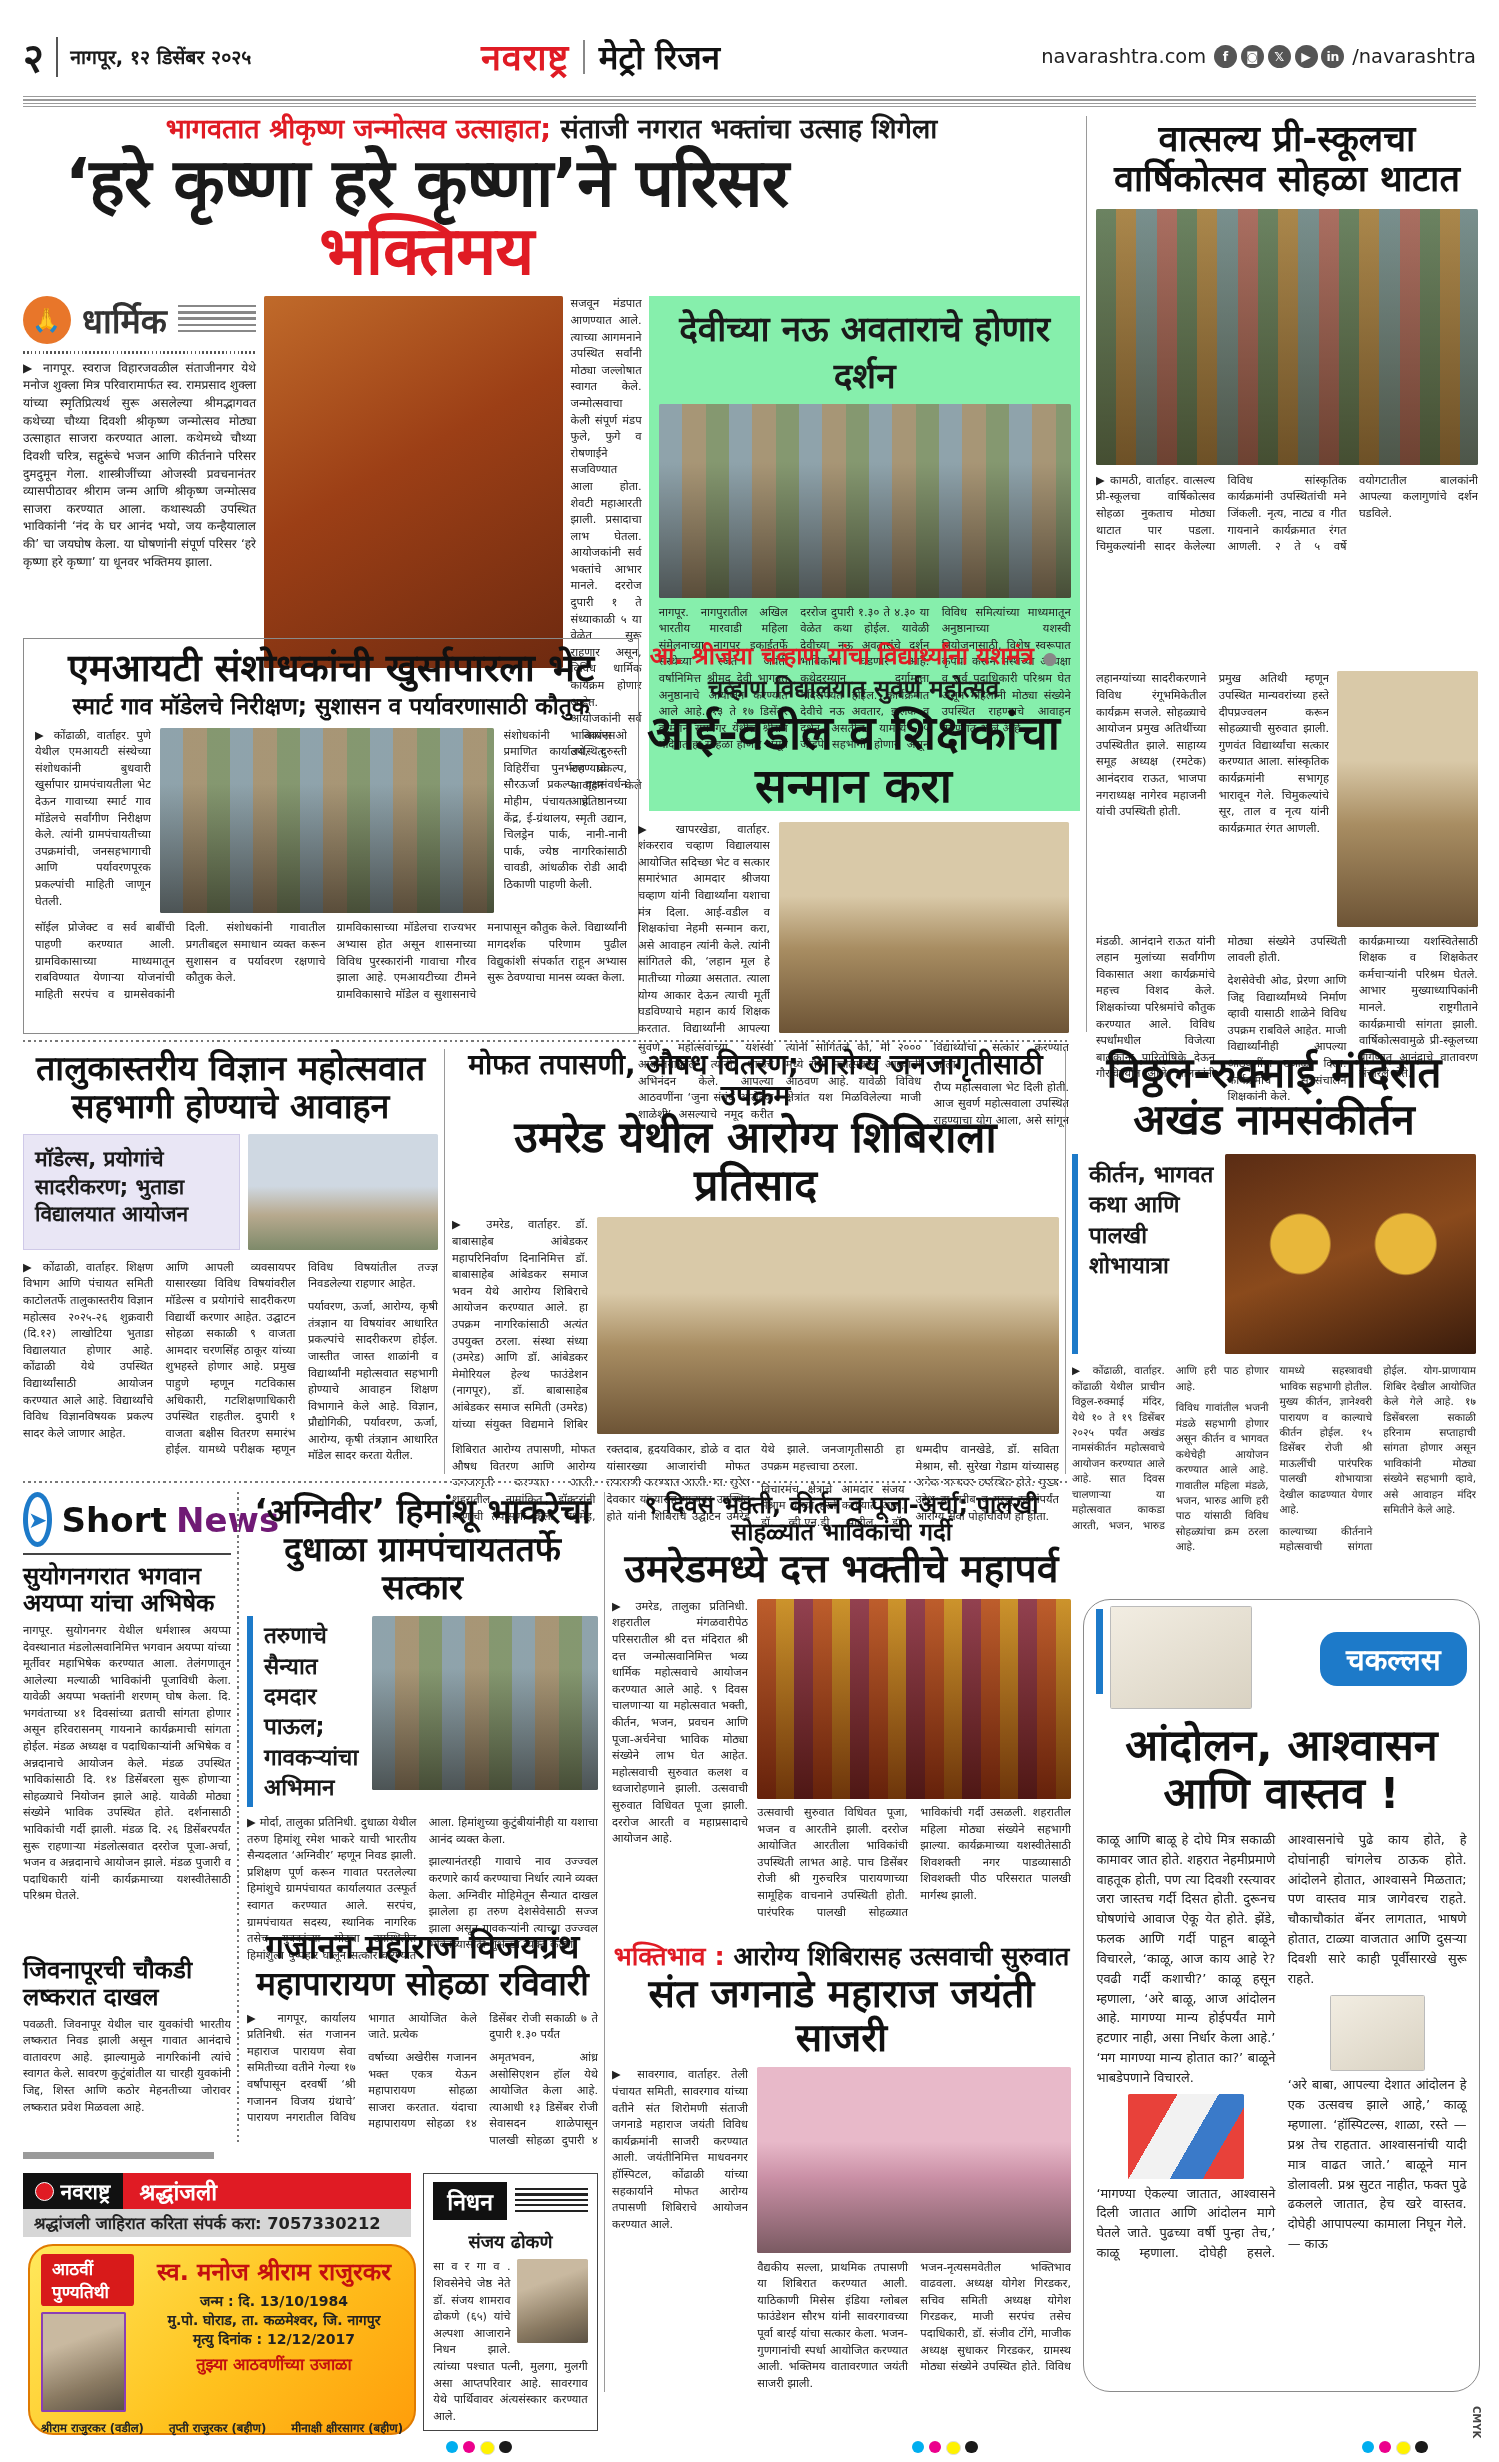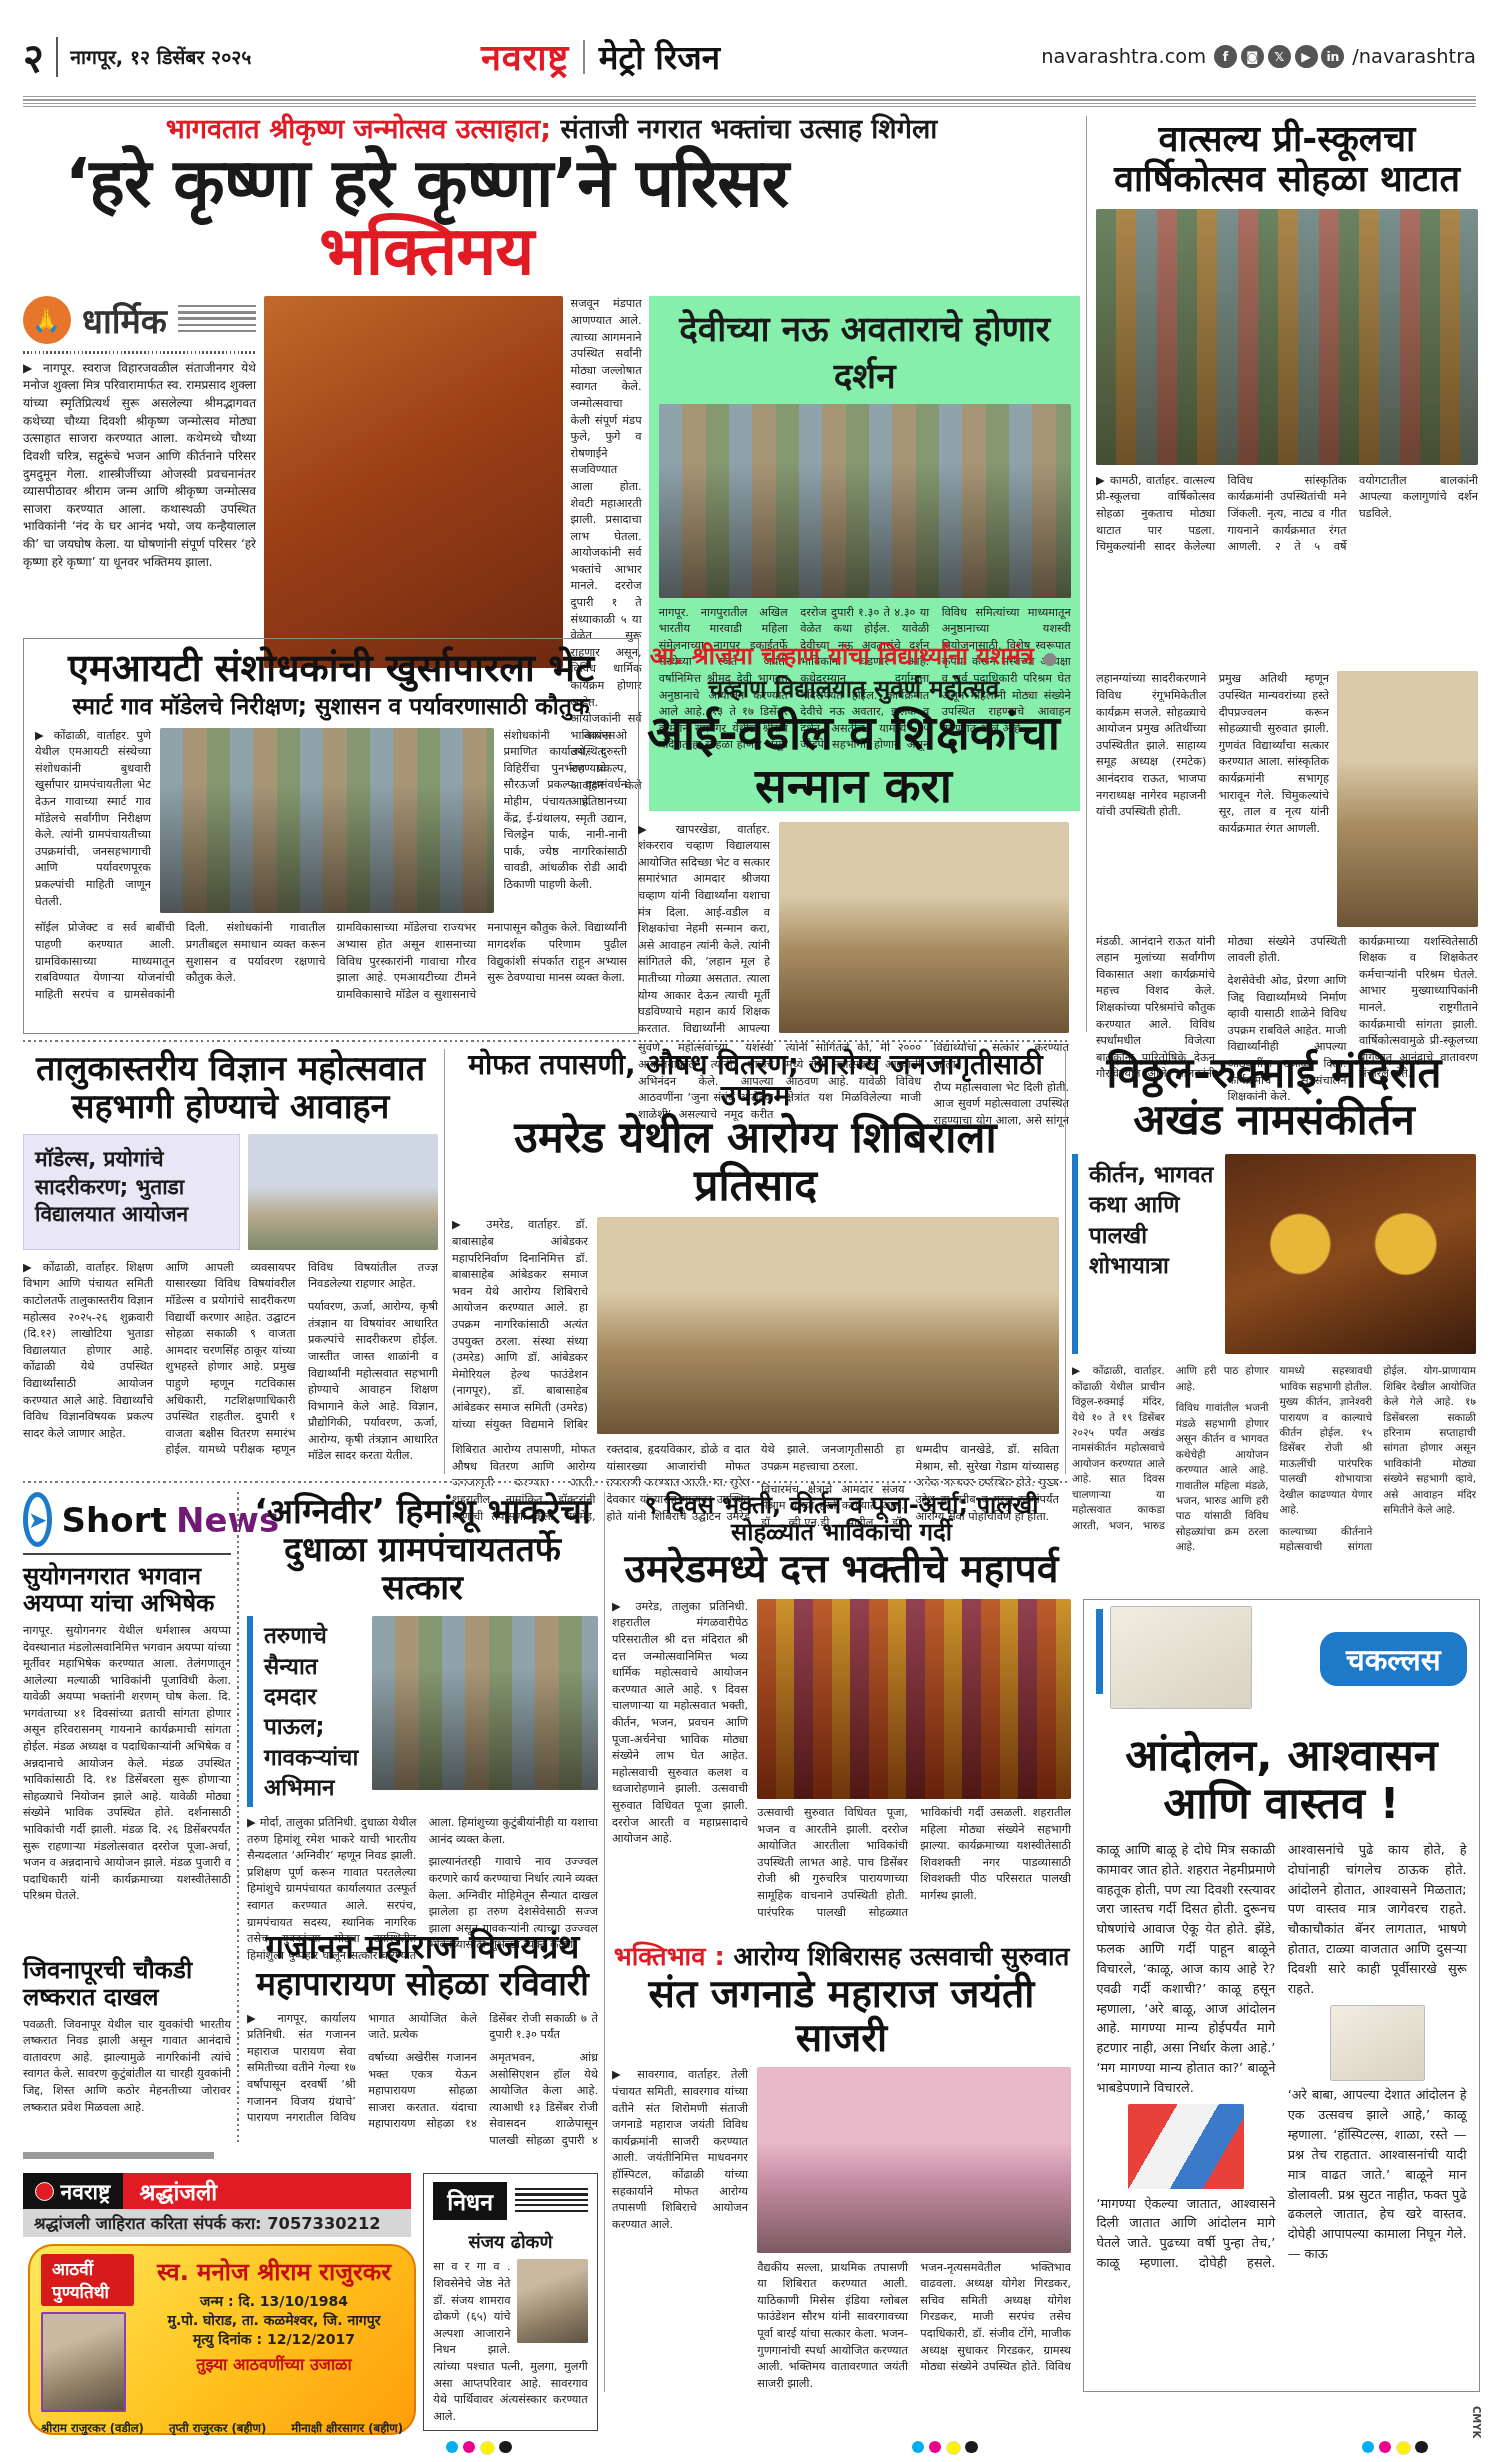--- a/index.html
+++ b/index.html
@@ -311,29 +311,29 @@
       <div style="flex:1;">
         <div class="ph ph-banner" style="width:100%;height:186px;"></div>
         <div class="body-txt cols2" style="margin-top:6.2px;font-size:11.3px;height:140px;overflow:hidden;">
           <p>वैद्यकीय सल्ला, प्राथमिक तपासणी या शिबिरात करण्यात आली. याठिकाणी मिसेस इंडिया ग्लोबल फाउंडेशन सौरभ यांनी सावरगावच्या पूर्वा बारई यांचा सत्कार केला. भजन-गुणगानांची स्पर्धा आयोजित करण्यात आली. भक्तिमय वातावरणात जयंती साजरी झाली.</p>
           <p>भजन-नृत्यसमवेतील भक्तिभाव वाढवला. अध्यक्ष योगेश गिरडकर, सचिव समिती अध्यक्ष योगेश गिरडकर, माजी सरपंच तसेच पदाधिकारी, डॉ. संजीव टोंगे, माजीक अध्यक्ष सुधाकर गिरडकर, ग्रामस्थ मोठ्या संख्येने उपस्थित होते. विविध कार्यक्रमांनी जयंती उत्साहात साजरी झाली.</p>
         </div>
       </div>
     </div>
   </div>
 
-  <div class="abs boxed" style="left:1083px;top:1599px;width:397px;height:793px;padding:9.3px 12.4px;box-sizing:border-box;">
+  <div class="abs boxed" style="left:1083px;top:1599px;width:397px;height:793px;padding:9.3px 12.4px;box-sizing:border-box;border-radius:27px;">
     <div style="display:flex;align-items:flex-start;gap:7.8px;">
       <div style="width:6.2px;height:85px;background:#1d7ac9;"></div>
       <div class="ph ph-cartoon" style="width:140px;height:101px;margin-top:-3.1px;"></div>
       <div style="flex:1;text-align:right;padding-top:23px;">
         <span class="badge">चकल्लस</span>
       </div>
     </div>
-    <div class="h-std center" style="font-size:43px;margin-top:22px;">
+    <div class="h-std center" style="font-size:43px;margin-top:12px;">
       <div>आंदोलन, आश्वासन</div>
       <div>आणि वास्तव !</div>
     </div>
     <div class="body-txt cols2" style="margin-top:12.4px;font-size:12.8px;line-height:1.55;height:520px;overflow:hidden;">
       <p>काळू आणि बाळू हे दोघे मित्र सकाळी कामावर जात होते. शहरात नेहमीप्रमाणे वाहतूक होती, पण त्या दिवशी रस्त्यावर जरा जास्तच गर्दी दिसत होती. दुरूनच घोषणांचे आवाज ऐकू येत होते. झेंडे, फलक आणि गर्दी पाहून बाळूने विचारले, ‘काळू, आज काय आहे रे? एवढी गर्दी कशाची?’ काळू हसून म्हणाला, ‘अरे बाळू, आज आंदोलन आहे. मागण्या मान्य होईपर्यंत मागे हटणार नाही, असा निर्धार केला आहे.’ ‘मग मागण्या मान्य होतात का?’ बाळूने भाबडेपणाने विचारले.</p>
       <div class="ph ph-flags" style="width:116px;height:85px;margin:4.7px auto;"></div>
       <p>‘मागण्या ऐकल्या जातात, आश्वासने दिली जातात आणि आंदोलन मागे घेतले जाते. पुढच्या वर्षी पुन्हा तेच,’ काळू म्हणाला. दोघेही हसले. आश्वासनांचे पुढे काय होते, हे दोघांनाही चांगलेच ठाऊक होते. आंदोलने होतात, आश्वासने मिळतात; पण वास्तव मात्र जागेवरच राहते. चौकाचौकांत बॅनर लागतात, भाषणे होतात, टाळ्या वाजतात आणि दुसऱ्या दिवशी सारे काही पूर्वीसारखे सुरू राहते.</p>
       <div class="ph ph-cartoon" style="width:93px;height:74px;margin:4.7px auto;"></div>
       <p>‘अरे बाबा, आपल्या देशात आंदोलन हे एक उत्सवच झाले आहे,’ काळू म्हणाला. ‘हॉस्पिटल्स, शाळा, रस्ते — प्रश्न तेच राहतात. आश्वासनांची यादी मात्र वाढत जाते.’ बाळूने मान डोलावली. प्रश्न सुटत नाहीत, फक्त पुढे ढकलले जातात, हेच खरे वास्तव. दोघेही आपापल्या कामाला निघून गेले. — काऊ</p>
     </div>

